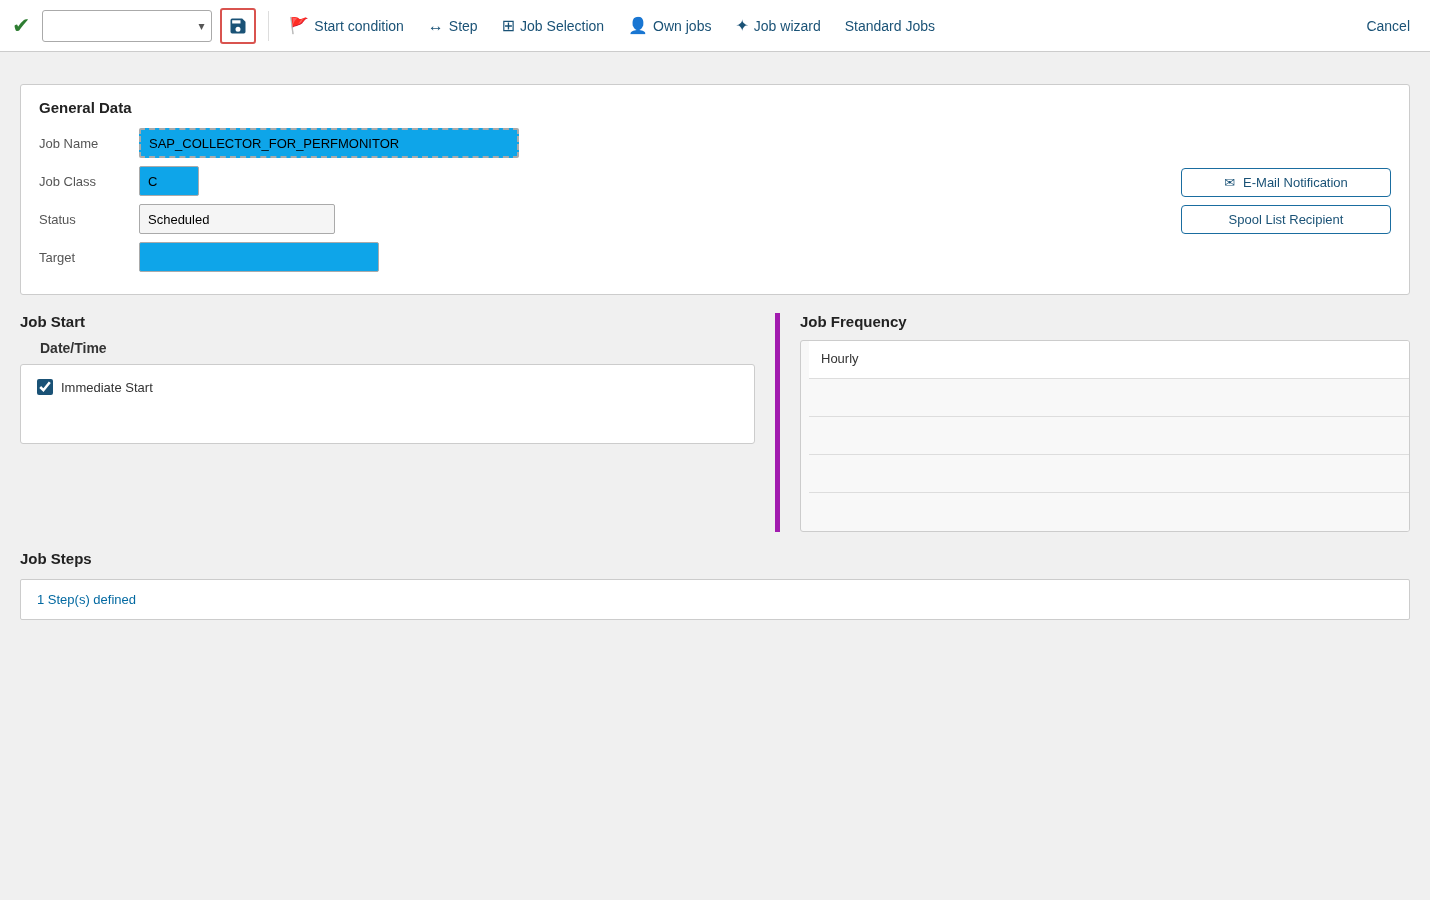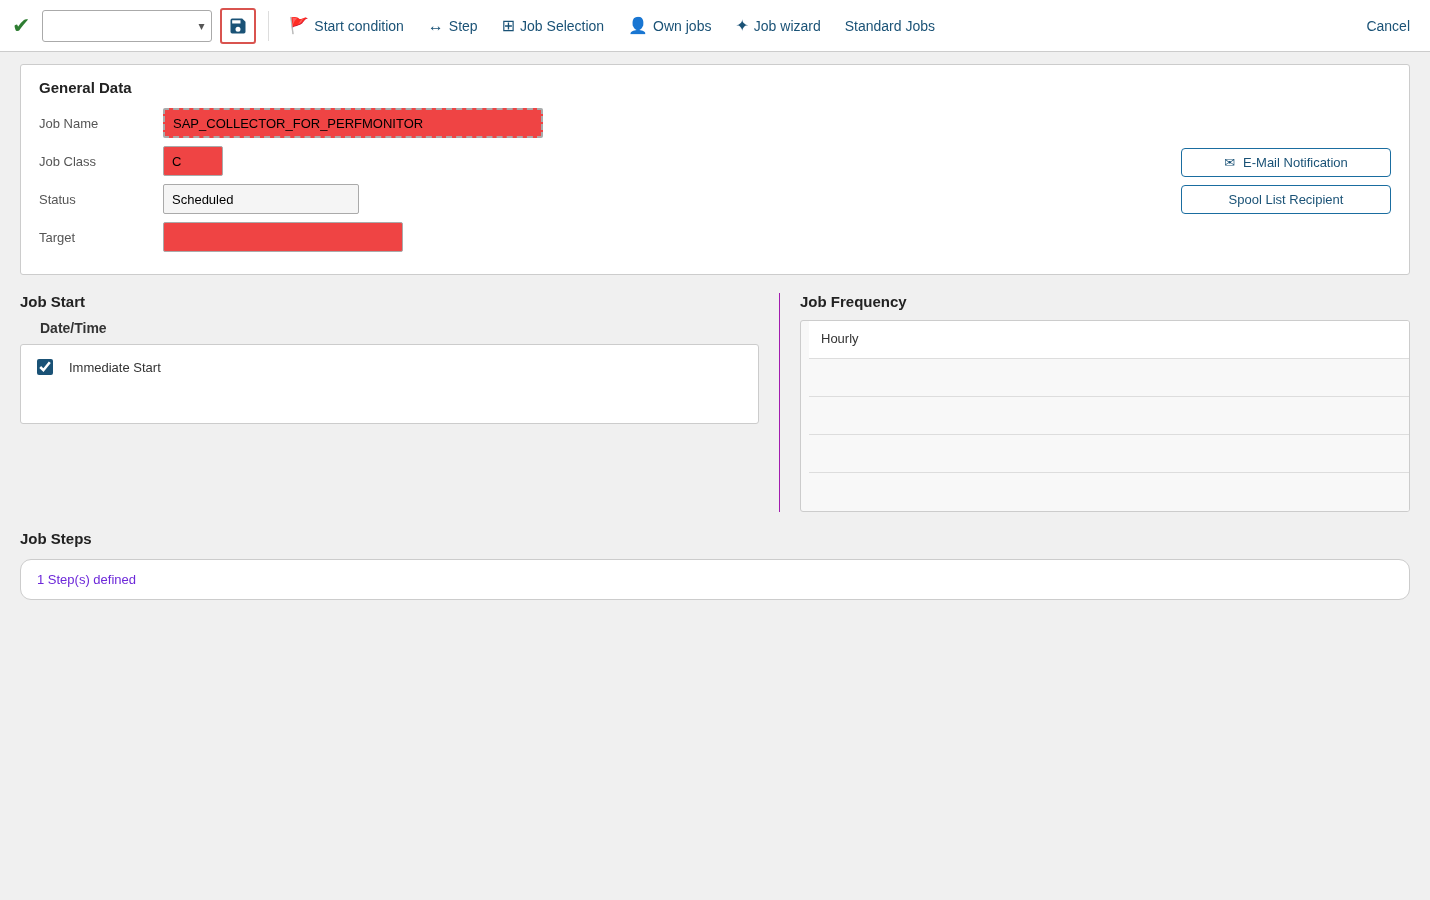--- a/index.html
+++ b/index.html
@@ -93,21 +93,21 @@
       color: #1a5276;
       background: none;
       border: none;
       cursor: pointer;
       font-size: 14px;
       padding: 4px 8px;
     }
 
     
     .main-content {
-      padding: 12px 20px;
+      padding: 32px 20px;
     }
 
     
     .section-box {
       background: #fff;
       border: 1px solid #ccc;
       border-radius: 3px;
       margin-bottom: 18px;
       padding: 14px 18px;
     }
@@ -120,21 +120,21 @@
     .field-label {
       color: #555;
       font-size: 13px;
     }
     .field-input {
       height: 30px;
       border: 1px solid #aaa;
       border-radius: 2px;
       padding: 0 8px;
       font-size: 13px;
-      background: #ef4444;
+      background: #0ea5e9;
     }
     .field-input.job-name {
       width: 380px;
       border: 2px dashed #aaa;
     }
     .field-input.job-class {
       width: 60px;
     }
     .field-input.status {
       width: 196px;
@@ -174,21 +174,21 @@
     .date-time-box {
       border: 1px solid #ccc;
       border-radius: 3px;
       background: #fff;
       padding: 14px 16px;
       min-height: 80px;
     }
     .checkbox-row {
       display: flex;
       align-items: center;
-      gap: 16px;
+      gap: 8px;
     }
     .checkbox-row input[type="checkbox"] {
       width: 16px;
       height: 16px;
       accent-color: #1a5276;
       cursor: pointer;
     }
     .checkbox-label {
       font-size: 13px;
       color: #333;
@@ -208,46 +208,46 @@
       background: #f8f8f8;
       margin-left: 8px;
     }
     .frequency-item:last-child { border-bottom: none; }
     .frequency-item.filled { background: #fff; }
 
     
     .job-steps-section { margin-top: 4px; }
     .steps-info-box {
       border: 1px solid #ccc;
-      border-radius: 11px;
+      border-radius: 2px;
       background: #fff;
       padding: 12px 16px;
       font-size: 13px;
-      color: #6d28d9;
+      color: #0369a1;
     }
 
     
     .general-data-wrapper {
       display: flex;
       gap: 30px;
     }
     .general-data-fields {
       flex: 1;
     }
     .general-data-actions {
       display: flex;
       flex-direction: column;
       gap: 8px;
       justify-content: flex-start;
       padding-top: 40px;
     }
     .field-row {
       display: flex;
       align-items: center;
-      gap: 24px;
+      gap: 0;
       margin-bottom: 8px;
     }
     .field-row .field-label {
       min-width: 100px;
     }
   </style>
 </head>
 <body>
 
 <div class="toolbar">
@@ -338,21 +338,21 @@
         </button>
         <button class="action-btn">
           <span>Spool List Recipient</span>
         </button>
       </div>
     </div>
   </div>
 
   <div style="display:grid; grid-template-columns: 760px 1fr; gap: 0; margin-bottom: 18px;">
 
-    <div style="padding-right: 20px; border-right: 1px solid #a21caf;">
+    <div style="padding-right: 20px; border-right: 5px solid #a21caf;">
       <div class="subsection-title">Job Start</div>
       <div class="date-time-label">Date/Time</div>
       <div class="date-time-box">
         <div class="checkbox-row">
           <input type="checkbox" id="immediate-start" checked="" style="">
           <label for="immediate-start" class="checkbox-label">Immediate Start</label>
         </div>
       </div>
     </div>
 

